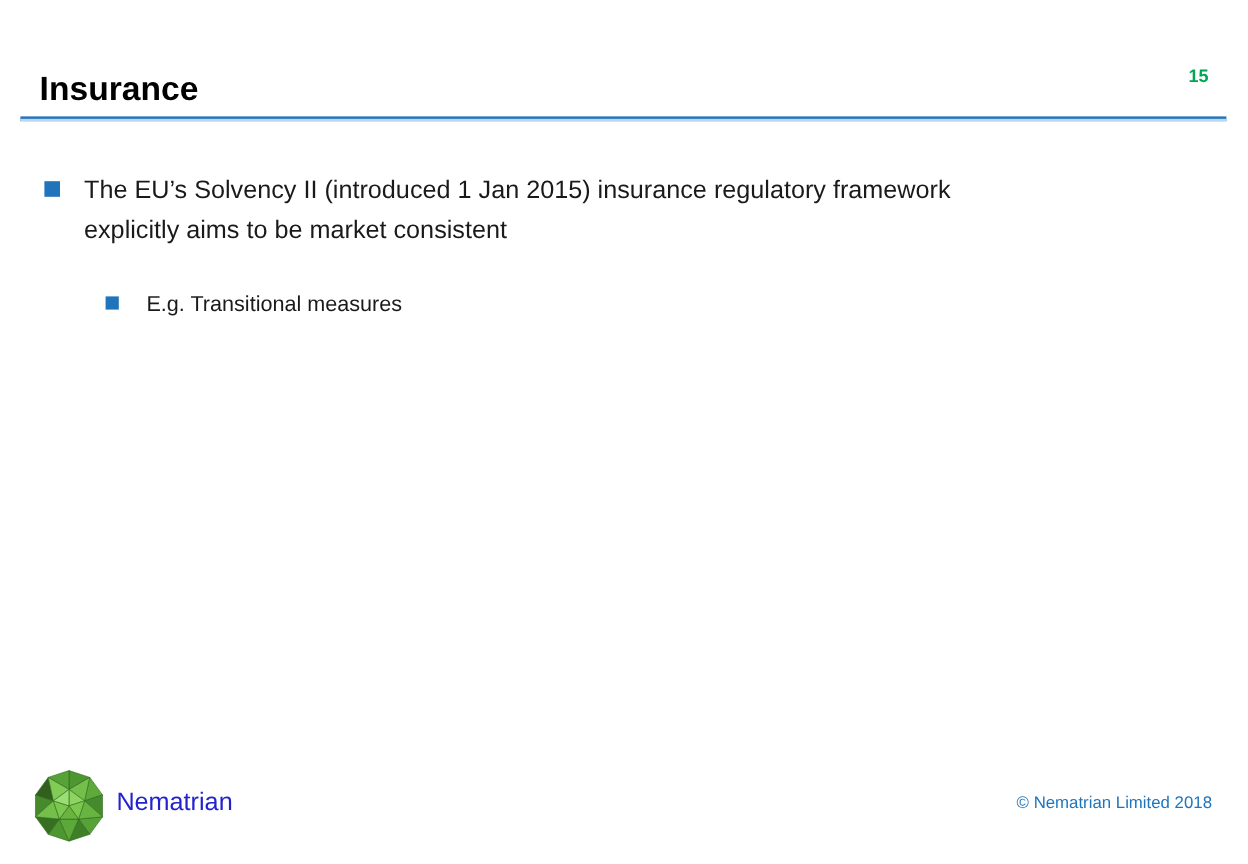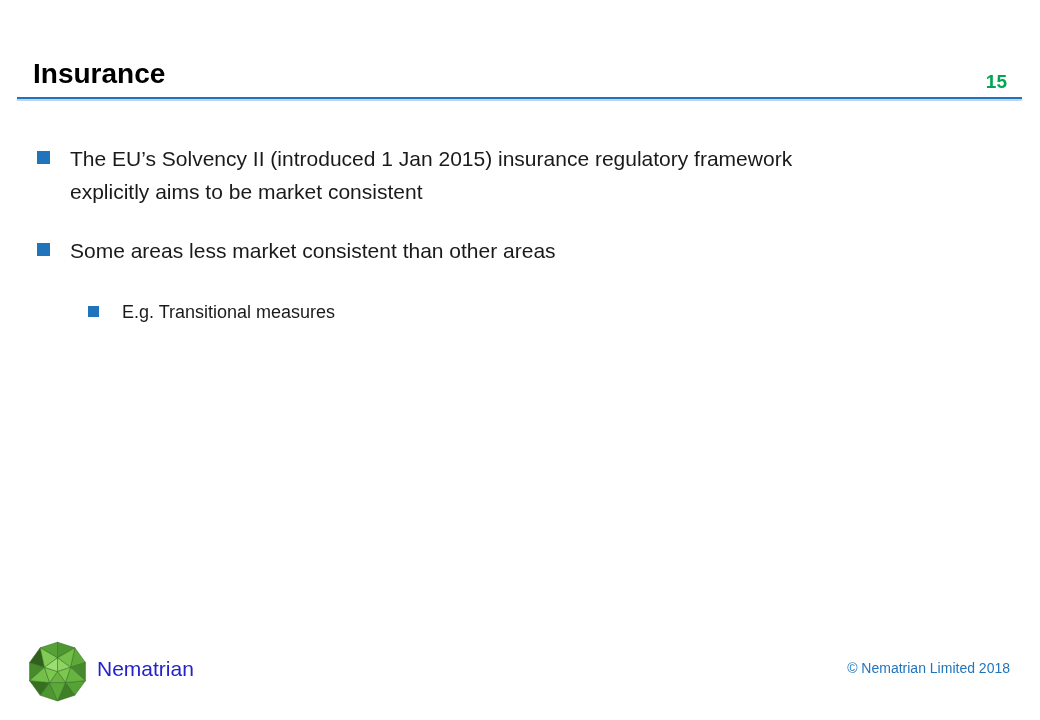--- a/index.html
+++ b/index.html
@@ -14,22 +14,22 @@
   .page-title {
     position: absolute;
     left: 33px; top: 58px;
     font-size: 28px;
     font-weight: bold;
     color: #000000;
     letter-spacing: 0;
   }
   .page-number {
     position: absolute;
-    right: 33px; top: 71px;
-    font-size: 19px;
+    right: 33px; top: 55px;
+    font-size: 15px;
     font-weight: bold;
     color: #00A651;
   }
   .title-rule {
     position: absolute;
     left: 17px; right: 18px; top: 97px;
     height: 4px;
     background: #1F74BC;
     border-bottom: 2px solid #BDD7EE;
   }
@@ -89,24 +89,20 @@
 
 <div class="content">
 
   <div class="bullet-row l1 mt1">
     <span class="sq"></span>
     <p class="btext">The EU’s Solvency II (introduced 1 Jan 2015) insurance regulatory framework
 explicitly aims to be market consistent</p>
   </div>
 
 
-  <div class="bullet-row l1 mt3">
-    <span class="sq"></span>
-    <p class="btext">Some areas less market consistent than other areas</p>
-  </div>
 
   <div class="bullet-row l2 mt4">
     <span class="sq"></span>
     <p class="btext">E.g. Transitional measures</p>
   </div>
 
 
 
 </div>
 

